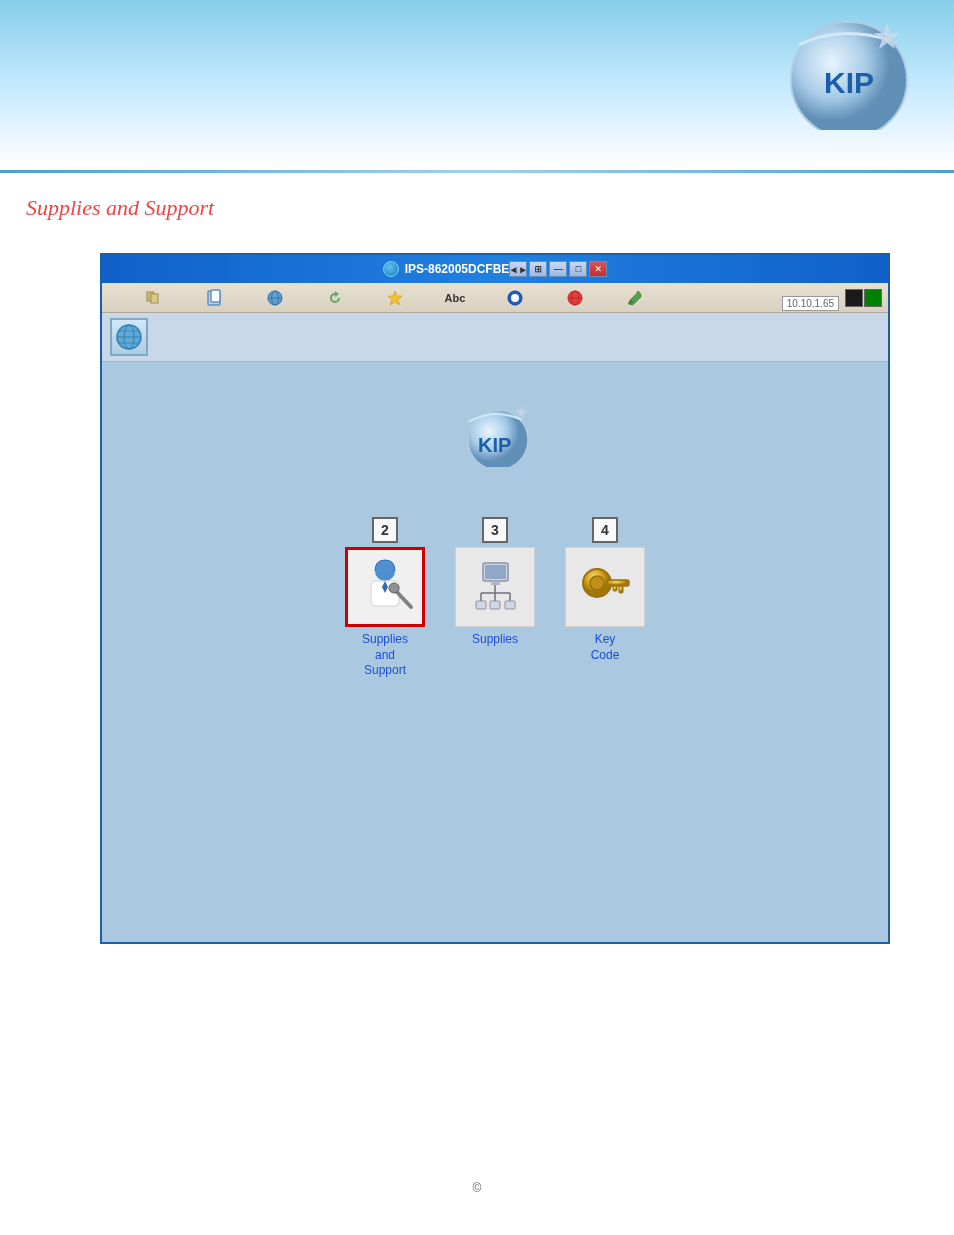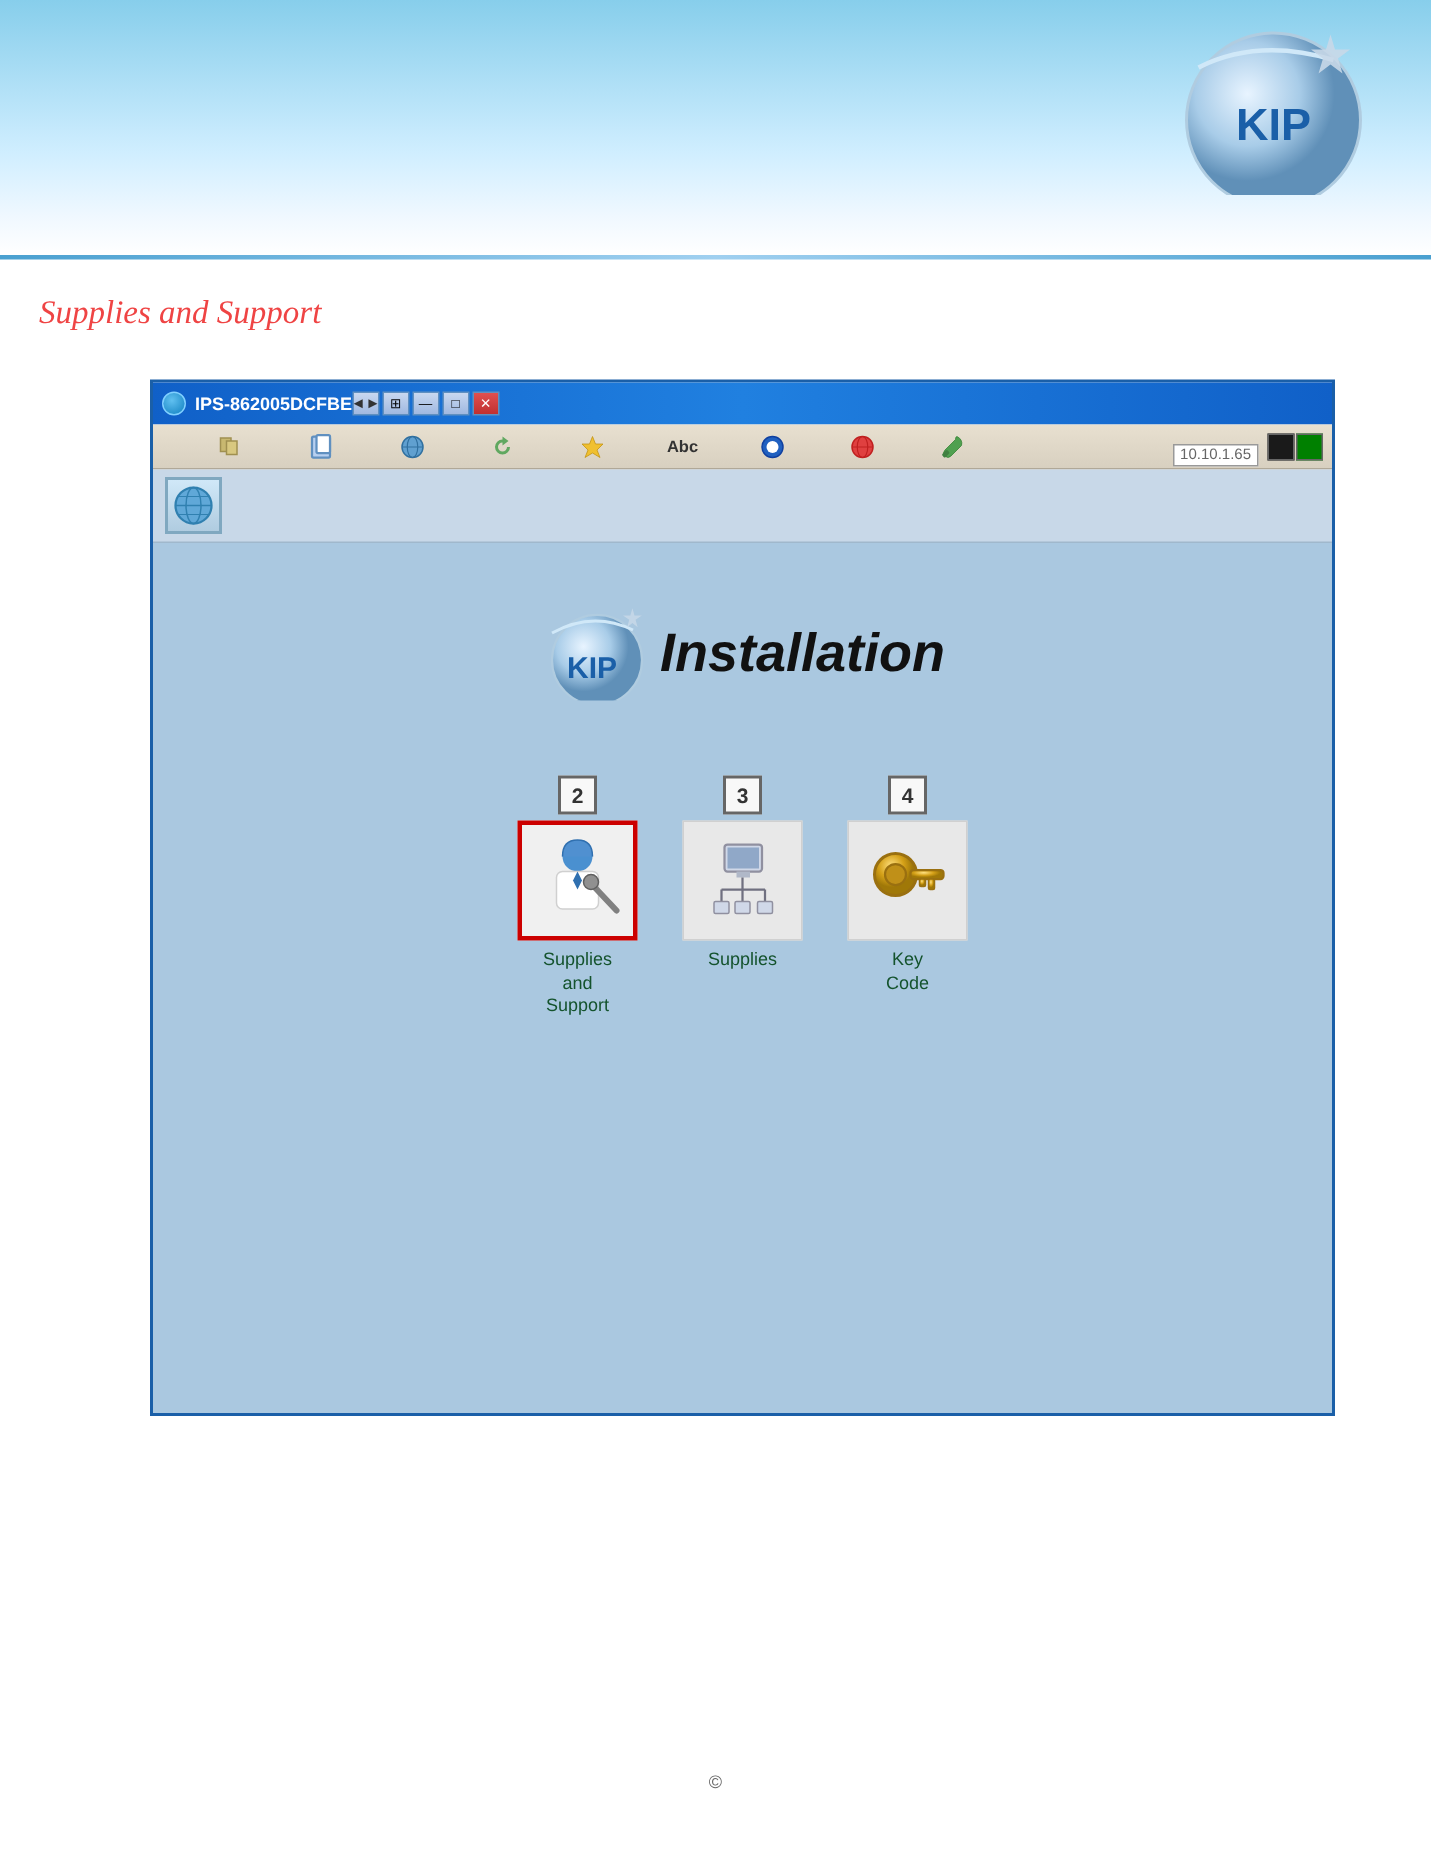--- a/index.html
+++ b/index.html
@@ -54,21 +54,21 @@
       border-radius: 0;
     }
 
     
     .window-titlebar {
       background: linear-gradient(90deg, #1060c8, #2080e0, #1060c8);
       height: 28px;
       display: flex;
       align-items: center;
       padding: 0 6px;
-      justify-content: flex-start;
+      justify-content: center;
     }
 
     .window-title-left {
       display: flex;
       align-items: center;
       gap: 6px;
     }
 
     .window-icon {
       width: 16px;
@@ -238,21 +238,21 @@
       background: #e8e8e8;
     }
 
     .item-box-selected {
       border: 3px solid #cc0000;
       background: #f0f0f0;
     }
 
     .item-label {
       font-size: 12px;
-      color: #14532d;
+      color: #1d4ed8;
       text-align: center;
       margin-top: 5px;
       line-height: 1.3;
     }
 
     
     .footer {
       position: absolute;
       bottom: 40px;
       width: 100%;
@@ -390,21 +390,20 @@
             <stop offset="0%" stop-color="#e8f4ff"></stop>
             <stop offset="60%" stop-color="#a8cce8"></stop>
             <stop offset="100%" stop-color="#6090b8"></stop>
           </radialGradient>
         </defs>
         <ellipse cx="38" cy="38" rx="30" ry="30" fill="url(#logoGrad2)" stroke="#b0cce0" stroke-width="1.5"></ellipse>
         <path d="M 8 20 Q 35 5 62 18" stroke="#d0e8f8" stroke-width="2" fill="none"></path>
         <polygon points="60,5 62,12 69,12 63,16 65,23 60,19 55,23 57,16 51,12 58,12" fill="#c8d8e8" opacity="0.85" transform="scale(0.7) translate(28, 0)"></polygon>
         <text x="18" y="50" font-size="20" font-weight="bold" fill="#1a5fa8" font-family="Arial">KIP</text>
       </svg>
-      <span class="installation-text">Installation</span>
     </div>
 
     <div class="install-items-row">
 
       <div class="install-item">
         <div class="item-number">2</div>
         <div class="item-box item-box-selected">
 
           <svg width="65" height="65" viewBox="0 0 65 65">
 

